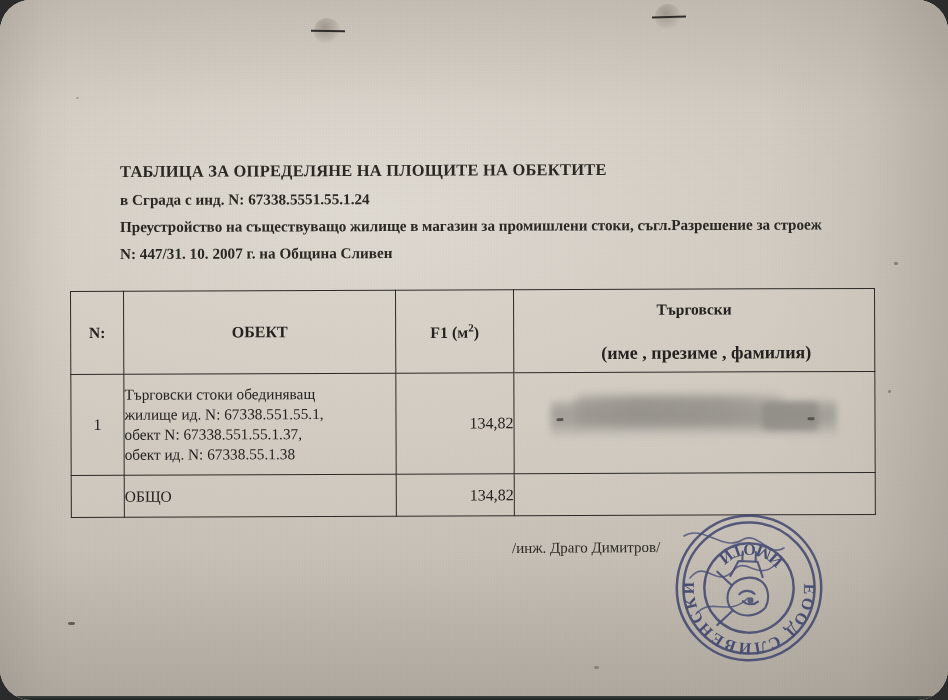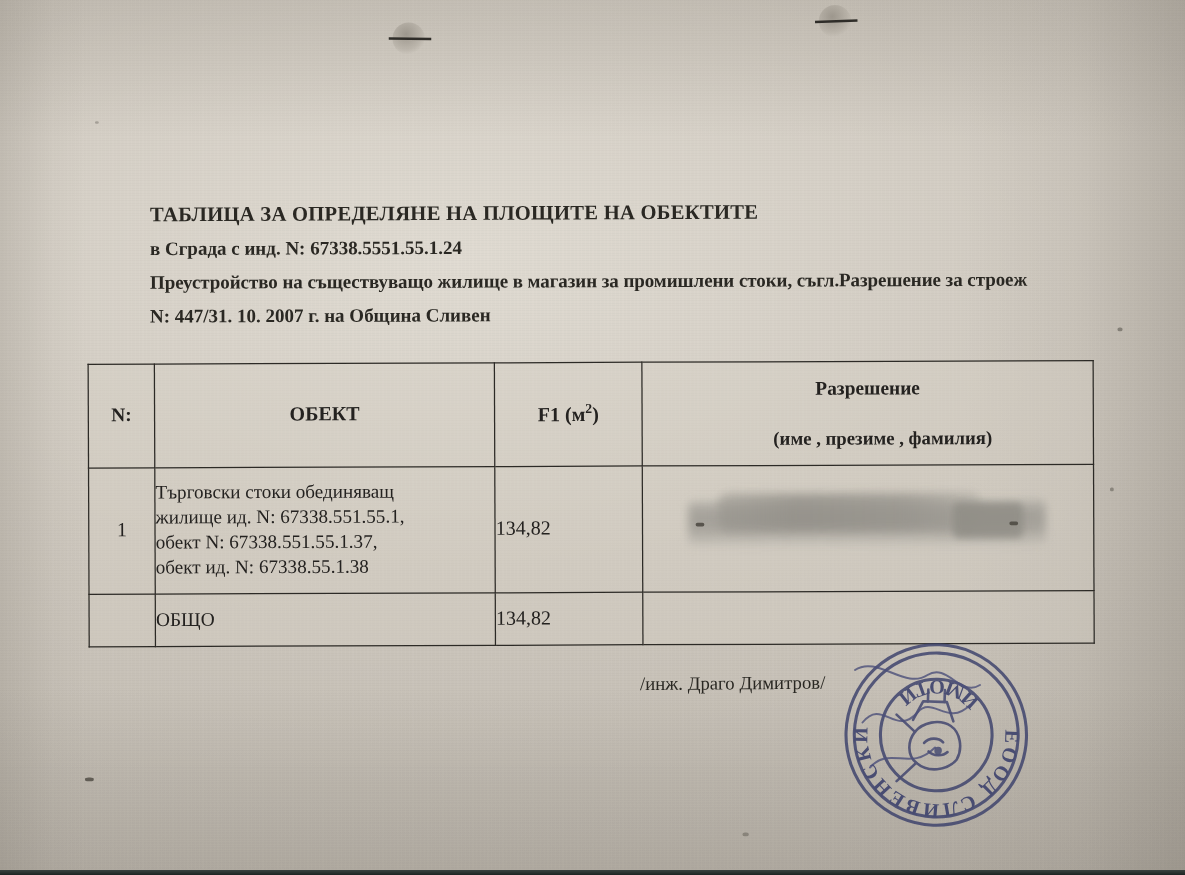--- a/index.html
+++ b/index.html
@@ -10,20 +10,21 @@
   }
   #page {
     position: relative;
     width: 948px;
     height: 700px;
     overflow: hidden;
     background: #cdc7bd;
     font-family: "Liberation Serif", "DejaVu Serif", serif;
     color: #2a2823;
     user-select: none;
+    border-radius: 31px;
   }
 
   
   .paper-base {
     position: absolute;
     inset: 0;
     background:
       radial-gradient(ellipse 120% 80% at 38% 30%, rgba(226,221,212,0.95) 0%, rgba(209,203,194,0.55) 45%, rgba(188,182,173,0.30) 75%, rgba(170,164,155,0.25) 100%),
       linear-gradient(178deg, #cfc9bf 0%, #d2ccc2 22%, #cec8be 55%, #c8c2b8 82%, #c2bcb2 100%);
   }
@@ -150,34 +151,34 @@
   .th-area .sup { font-size: 11px; vertical-align: super; }
 
   .th-owner {
     text-align: center;
     font-size: 15.5px;
     font-weight: bold;
     padding: 6px 8px 8px 8px;
     line-height: 1.0;
   }
   .th-owner .owner-main { display: block; margin-top: 2px; }
-  .th-owner .owner-sub  { display: block; margin-top: 26px; font-size: 15px; padding-left: 24px; }
+  .th-owner .owner-sub  { display: block; margin-top: 26px; font-size: 18px; padding-left: 24px; }
 
   .cell-num {
     text-align: center;
     font-size: 16px;
   }
   .cell-object {
     padding: 6px 4px 7px 8px;
     font-size: 15.3px;
     line-height: 1.30;
   }
   .cell-object .ln { display: block; white-space: nowrap; }
   .cell-area {
-    text-align: left;
+    text-align: right;
     font-size: 16px;
     margin-left: 44px;
   }
   .body-row td { height: 100px; }
 
   .cell-owner-redacted { position: relative; }
   .redaction {
     position: absolute;
     left: 36px;
     top: 26px;
@@ -306,21 +307,21 @@
           <col class="col-obj">
           <col class="col-area">
           <col class="col-owner">
       </colgroup>
       <thead>
         <tr class="head-row">
           <th class="th-n">N:</th>
           <th class="th-obj">ОБЕКТ</th>
           <th class="th-area"><span>F1 (м</span><span class="sup">2</span><span>)</span></th>
           <th class="th-owner">
-            <span class="owner-main">Разрешение</span>
+            <span class="owner-main">Търговски</span>
             <span class="owner-sub">(име ,  презиме , фамилия)</span>
           </th>
         </tr>
       </thead>
       <tbody>
         <tr class="body-row">
           <td class="cell-num">1</td>
           <td class="cell-object">
             <span class="ln">Търговски стоки  обединяващ</span>
             <span class="ln">жилище ид. N: 67338.551.55.1,</span>

